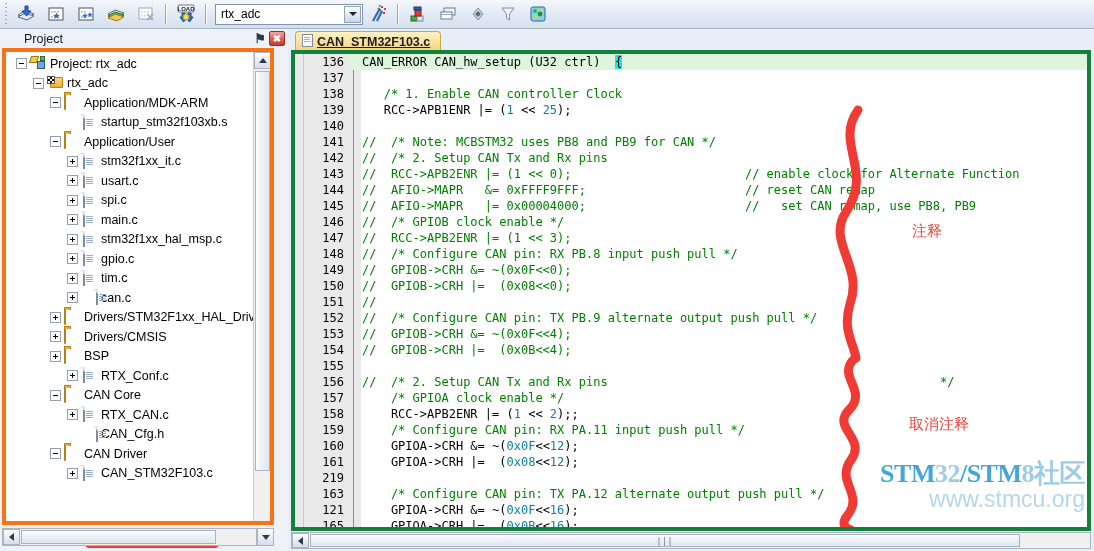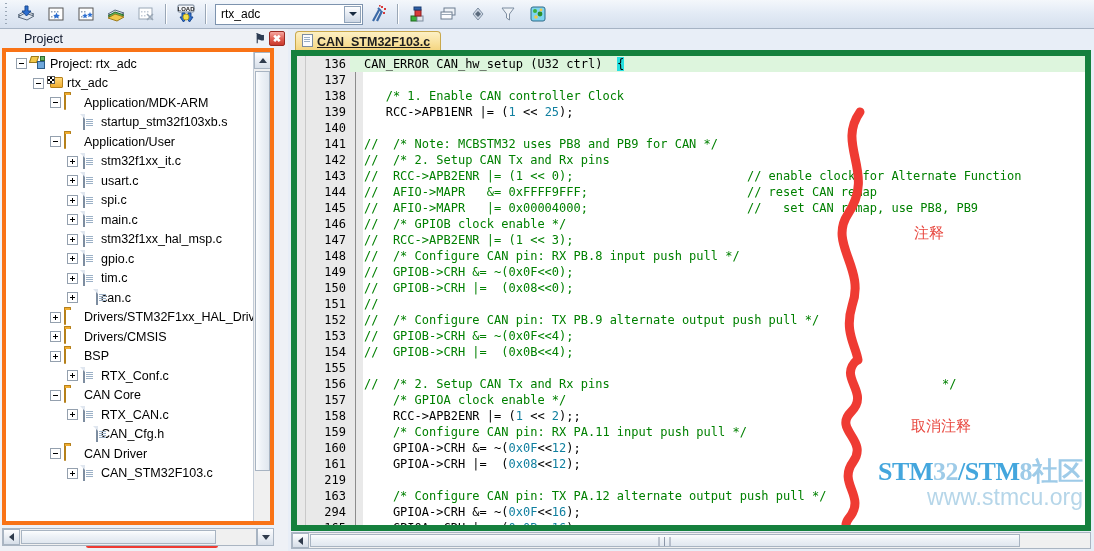--- a/index.html
+++ b/index.html
@@ -301,21 +301,21 @@
     box-sizing:border-box;
   }
   .tab .tlabel {
     font-family:"Liberation Sans",sans-serif;
     font-size:12.5px;font-weight:bold;color:#1d1d1d;
     text-decoration: underline;
     margin-left:4px;
   }
   .code-frame {
     position:absolute;left:3px;top:21px;width:800px;height:481px;
-    background:#fff;border:6px solid #15803d;
+    background:#fff;border:4px solid #15803d;
     box-sizing:border-box;
     overflow:hidden;
   }
   .gutter {
     position:absolute;left:0;top:0;width:8px;height:100%;
     background:#e9e9e9;border-right:1px solid #c9c9c9;
   }
   .linenums {
     position:absolute;left:9px;top:0;width:44px;height:100%;
     background:#e9e9e9;
@@ -735,21 +735,21 @@
           <div class="ln">154</div>
           <div class="ln">155</div>
           <div class="ln">156</div>
           <div class="ln">157</div>
           <div class="ln">158</div>
           <div class="ln">159</div>
           <div class="ln">160</div>
           <div class="ln">161</div>
           <div class="ln">219</div>
           <div class="ln">163</div>
-          <div class="ln">294</div>
+          <div class="ln">121</div>
           <div class="ln">165</div>
         </div>
       <div class="codewrap">
         <div class="foldcol">
           <div class="foldbox"></div>
           <div class="foldline"></div>
         </div>
         <div class="curline-bg" style="left:0;"></div>
         <div class="codetext" id="codetext"><div class="cline"><span class="c-txt">CAN_ERROR CAN_hw_setup (U32 ctrl)  </span><span class="brace-hl">{</span></div><div class="cline">&nbsp;</div><div class="cline"><span class="c-cmt">   /* 1. Enable CAN controller Clock</span></div><div class="cline"><span class="c-txt">   RCC-&gt;APB1ENR |= (</span><span class="c-num">1</span><span class="c-txt"> &lt;&lt; </span><span class="c-num">25</span><span class="c-txt">);</span></div><div class="cline">&nbsp;</div><div class="cline"><span class="c-cmt">//  /* Note: MCBSTM32 uses PB8 and PB9 for CAN */</span></div><div class="cline"><span class="c-cmt">//  /* 2. Setup CAN Tx and Rx pins</span></div><div class="cline"><span class="c-cmt">//  RCC-&gt;APB2ENR |= (1 &lt;&lt; 0);</span><span class="c-cmt">                        // enable clock for Alternate Function</span></div><div class="cline"><span class="c-cmt">//  AFIO-&gt;MAPR   &amp;= 0xFFFF9FFF;</span><span class="c-cmt">                      // reset CAN remap</span></div><div class="cline"><span class="c-cmt">//  AFIO-&gt;MAPR   |= 0x00004000;</span><span class="c-cmt">                      //   set CAN remap, use PB8, PB9</span></div><div class="cline"><span class="c-cmt">//  /* GPIOB clock enable */</span></div><div class="cline"><span class="c-cmt">//  RCC-&gt;APB2ENR |= (1 &lt;&lt; 3);</span></div><div class="cline"><span class="c-cmt">//  /* Configure CAN pin: RX PB.8 input push pull */</span></div><div class="cline"><span class="c-cmt">//  GPIOB-&gt;CRH &amp;= ~(0x0F&lt;&lt;0);</span></div><div class="cline"><span class="c-cmt">//  GPIOB-&gt;CRH |=  (0x08&lt;&lt;0);</span></div><div class="cline"><span class="c-cmt">//</span></div><div class="cline"><span class="c-cmt">//  /* Configure CAN pin: TX PB.9 alternate output push pull */</span></div><div class="cline"><span class="c-cmt">//  GPIOB-&gt;CRH &amp;= ~(0x0F&lt;&lt;4);</span></div><div class="cline"><span class="c-cmt">//  GPIOB-&gt;CRH |=  (0x0B&lt;&lt;4);</span></div><div class="cline">&nbsp;</div><div class="cline"><span class="c-cmt">//  /* 2. Setup CAN Tx and Rx pins</span><span class="c-cmt">                                              */</span></div><div class="cline"><span class="c-cmt">    /* GPIOA clock enable */</span></div><div class="cline"><span class="c-txt">    RCC-&gt;APB2ENR |= (</span><span class="c-num">1</span><span class="c-txt"> &lt;&lt; </span><span class="c-num">2</span><span class="c-txt">);;</span></div><div class="cline"><span class="c-cmt">    /* Configure CAN pin: RX PA.11 input push pull */</span></div><div class="cline"><span class="c-txt">    GPIOA-&gt;CRH &amp;= ~(</span><span class="c-num">0x0F</span><span class="c-txt">&lt;&lt;</span><span class="c-num">12</span><span class="c-txt">);</span></div><div class="cline"><span class="c-txt">    GPIOA-&gt;CRH |=  (</span><span class="c-num">0x08</span><span class="c-txt">&lt;&lt;</span><span class="c-num">12</span><span class="c-txt">);</span></div><div class="cline">&nbsp;</div><div class="cline"><span class="c-cmt">    /* Configure CAN pin: TX PA.12 alternate output push pull */</span></div><div class="cline"><span class="c-txt">    GPIOA-&gt;CRH &amp;= ~(</span><span class="c-num">0x0F</span><span class="c-txt">&lt;&lt;</span><span class="c-num">16</span><span class="c-txt">);</span></div><div class="cline"><span class="c-txt">    GPIOA-&gt;CRH |=  (</span><span class="c-num">0x0B</span><span class="c-txt">&lt;&lt;</span><span class="c-num">16</span><span class="c-txt">);</span></div></div>
       </div>

